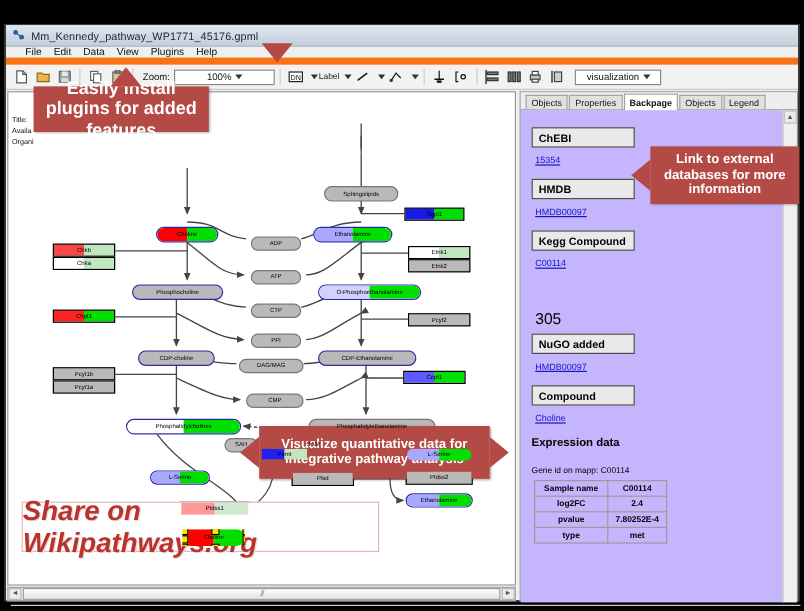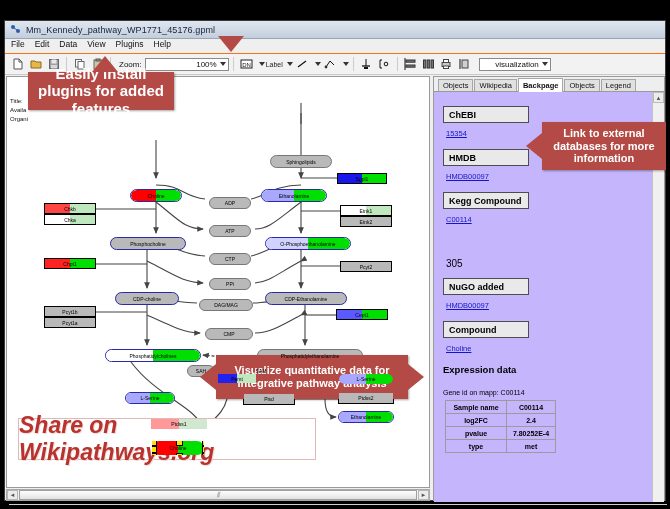--- a/index.html
+++ b/index.html
@@ -15,35 +15,35 @@
   .titlebar{position:absolute;left:0;top:0;width:100%;height:18px;
             background:linear-gradient(#dfe6ef,#c3cedd);
             border-bottom:1px solid #9aa6b5;box-sizing:border-box;
             display:flex;align-items:center;padding-left:5px;}
   .tb-icon{width:11px;height:11px;margin-right:5px;position:relative;}
   .tb-icon svg{display:block;}
   .tb-title{font-size:9px;color:#14243a;white-space:nowrap;letter-spacing:.1px;}
 
   
   .menubar{position:absolute;left:0;top:18px;width:100%;height:15px;
-           background:#efefef;border-bottom:1px solid #f97316;box-sizing:border-box;
-           display:flex;align-items:flex-start;padding-left:5px;gap:8px;}
+           background:#efefef;border-bottom:6px solid #f97316;box-sizing:border-box;
+           display:flex;align-items:flex-end;padding-left:15px;gap:8px;}
   .menu-item{font-size:8.5px;color:#111;cursor:default;padding:0 1px;}
 
   
   .toolbar{position:absolute;left:0;top:33px;width:100%;height:21px;
            background:#f2f2f2;border-bottom:1px solid #c9c9c9;box-sizing:border-box;
            display:flex;align-items:center;padding-left:4px;gap:1px;}
   .tbtn{width:15px;height:15px;display:flex;align-items:center;justify-content:center;
         border:1px solid transparent;border-radius:2px;}
   .tbtn svg{display:block;}
   .tsep{width:1px;height:14px;background:#cccccc;margin:0 3px;}
   .zoomlab{font-size:8px;color:#111;margin:0 2px 0 4px;}
   .combo{height:13px;border:1px solid #8a8a8a;background:#fff;display:flex;align-items:center;
-         justify-content:flex-end;padding:0 2px 0 3px;box-sizing:border-box;}
+         justify-content:center;padding:0 2px 0 3px;box-sizing:border-box;}
   .combo span{font-size:8px;color:#111;white-space:nowrap;}
   .caret{width:0;height:0;border-left:3px solid transparent;border-right:3px solid transparent;
          border-top:4px solid #333;margin-left:3px;}
   .zoomcombo{width:84px;}
   .vizcombo{width:72px;margin-left:5px;}
   .minilab{font-size:7px;color:#222;}
 
   
   .canvasArea{position:absolute;left:1px;top:55px;width:424px;height:412px;background:#fff;
               border:1px solid #9a9a9a;box-sizing:border-box;overflow:hidden;}
@@ -72,21 +72,21 @@
 
   .rbody{position:absolute;left:0;top:15px;width:100%;height:410px;background:#c4b5fd;overflow:hidden;}
   .rvscroll{position:absolute;right:0;top:0;width:11px;height:100%;background:#f0f0f0;border-left:1px solid #c2c2c2;}
   .rvs-arrow{width:11px;height:11px;display:flex;align-items:center;justify-content:center;
              font-size:6px;color:#555;background:#ececec;border:1px solid #bbb;box-sizing:border-box;}
 
   .sectBox{position:absolute;left:9px;width:86px;height:17px;background:#e9e9e9;
            border:1px solid #4d4d4d;box-sizing:border-box;display:flex;align-items:center;padding-left:5px;}
   .sectBox span{font-size:9px;font-weight:bold;color:#000;}
   .lnk{position:absolute;left:12px;font-size:7.5px;color:#1414c8;text-decoration:underline;}
-  .plain{position:absolute;left:12px;font-size:10px;color:#000;}
+  .plain{position:absolute;left:12px;font-size:13px;color:#000;}
 
   .expTitle{position:absolute;left:9px;font-size:9.5px;font-weight:bold;color:#000;}
   .geneId{position:absolute;left:9px;font-size:7px;color:#000;}
 
   .dtable{position:absolute;left:11px;border-collapse:collapse;}
   .dtable td{border:1px solid #9b9b9b;font-size:7px;color:#000;text-align:center;
              height:12px;padding:0 3px;font-weight:bold;}
   .dtable td.c1{width:54px;}
   .dtable td.c2{width:42px;}
 
@@ -492,21 +492,21 @@
       <span class="hs-arrow">◄</span>
       <span class="hs-thumb">
           <i class="hs-grip">⦀</i>
         </span>
       <span class="hs-arrow">►</span>
     </div>
 
     <div class="rpanel">
       <div class="tabstrip">
         <span class="tab">Objects</span>
-        <span class="tab">Wikipedia</span>
+        <span class="tab">Properties</span>
         <span class="tab active">Backpage</span>
         <span class="tab">Objects</span>
         <span class="tab">Legend</span>
       </div>
 
       <div class="rbody">
 
         <div class="sectBox" style="top:14px">
             <span>ChEBI</span>
           </div>

